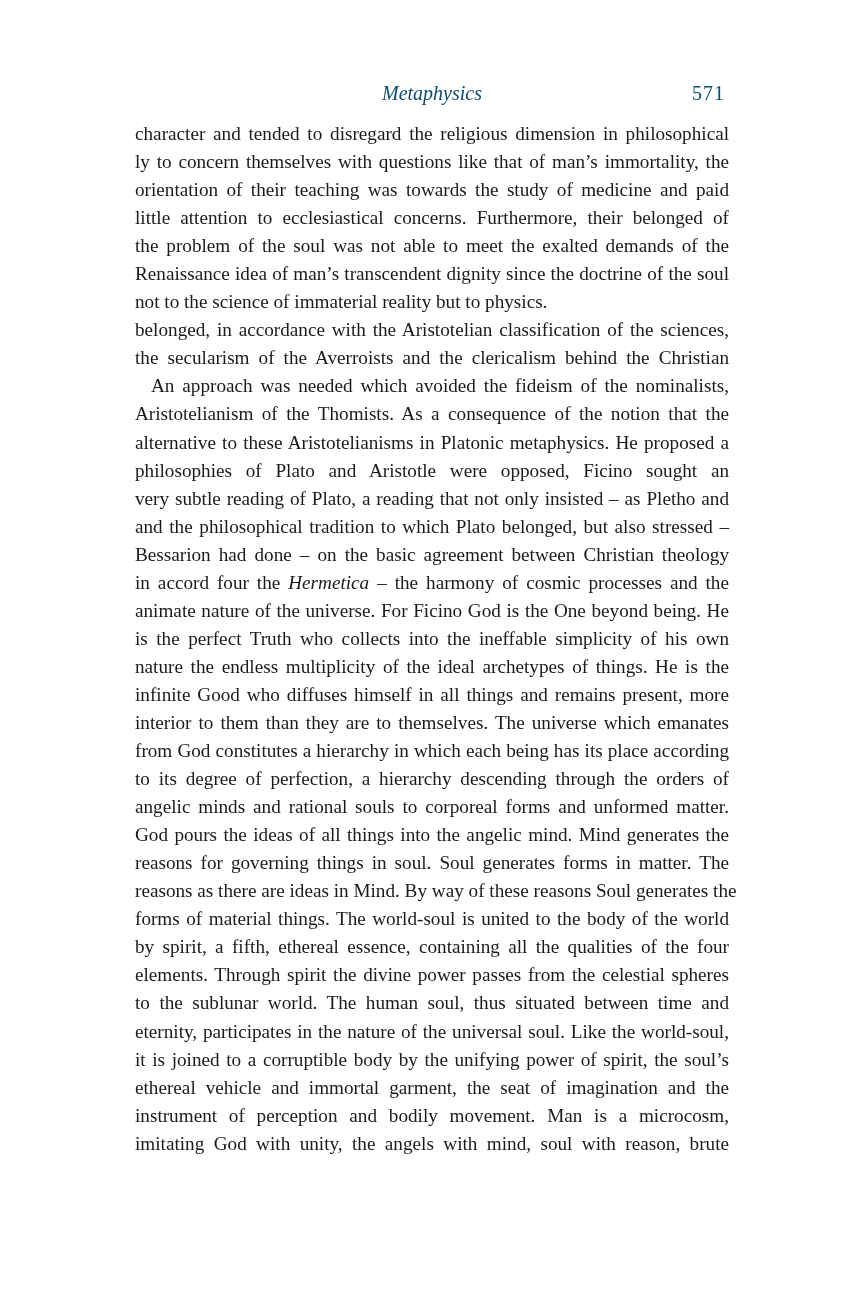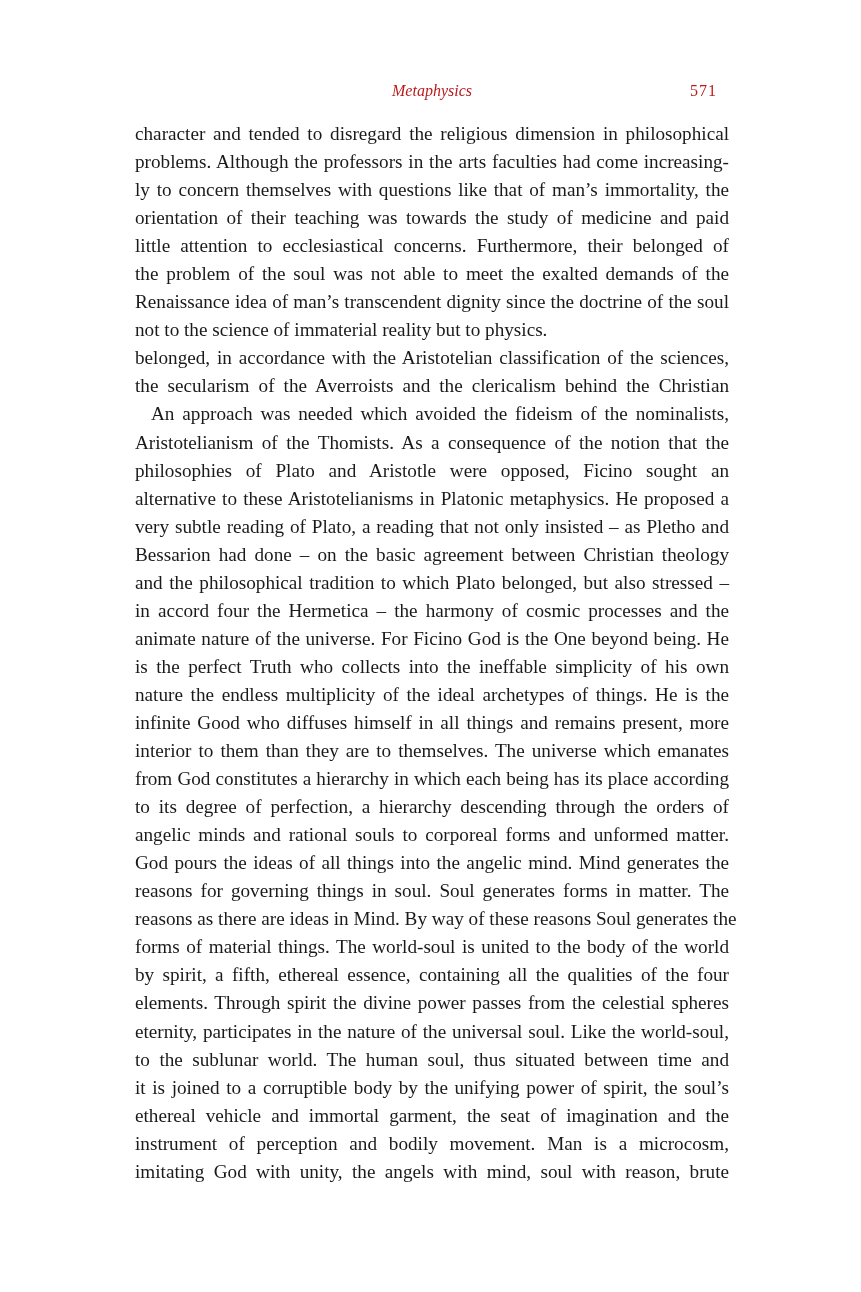--- a/index.html
+++ b/index.html
@@ -1,79 +1,78 @@
 <!DOCTYPE html>
 <html><head>
 <meta charset="utf-8">
 <style>
   html, body { margin: 0; padding: 0; background: #ffffff; }
   body { width: 861px; height: 1292px; position: relative; overflow: hidden; }
   .page { position: absolute; left: 0; top: 0; width: 861px; height: 1292px; background: #fff; }
   .running-head {
     position: absolute; top: 82px; left: 135px; width: 594px; height: 28px;
-    font-family: "Liberation Serif", "DejaVu Serif", serif; font-size: 16px; color: #b91c1c;
+    font-family: "Liberation Serif", "DejaVu Serif", serif; font-size: 20px; color: #0c4a6e;
   }
   .running-title { position: absolute; left: 0; right: 0; text-align: center; font-style: italic; }
-  .page-number { position: absolute; right: 12px; top: 0; letter-spacing: 1px; }
+  .page-number { position: absolute; right: 4px; top: 0; letter-spacing: 1px; }
   .body-text {
     position: absolute; top: 120px; left: 135px; width: 594px;
     font-family: "Liberation Serif", "DejaVu Serif", serif; font-size: 19.2px; line-height: 28.05px; color: #1a1a1a;
   }
   .line { display: block; white-space: nowrap; text-align: justify; text-align-last: justify; height: 28.05px; }
   .line.last { text-align-last: left; }
   .line.indent { padding-left: 16px; }
-  .it { }
+  .it { font-style: italic; }
 </style>
 </head>
 <body>
 
 <div class="page">
   <div class="running-head">
     <span class="running-title">Metaphysics</span>
     <span class="page-number">571</span>
   </div>
 
   <div class="body-text">
     <div>
       <span class="line">character and tended to disregard the religious dimension in philosophical</span>
-      <span class="line">problems. Although the professors in the arts faculties had come increasing-</span>
       <span class="line">ly to concern themselves with questions like that of man’s immortality, the</span>
       <span class="line">orientation of their teaching was towards the study of medicine and paid</span>
       <span class="line">little attention to ecclesiastical concerns. Furthermore, their belonged of</span>
       <span class="line">the problem of the soul was not able to meet the exalted demands of the</span>
       <span class="line">Renaissance idea of man’s transcendent dignity since the doctrine of the soul</span>
       <span class="line last">not to the science of immaterial reality but to physics.</span>
       <span class="line">belonged, in accordance with the Aristotelian classification of the sciences,</span>
     </div>
     <div>
       <span class="line">the secularism of the Averroists and the clericalism behind the Christian</span>
       <span class="line indent">An approach was needed which avoided the fideism of the nominalists,</span>
       <span class="line">Aristotelianism of the Thomists. As a consequence of the notion that the</span>
+      <span class="line">alternative to these Aristotelianisms in Platonic metaphysics. He proposed a</span>
       <span class="line">philosophies of Plato and Aristotle were opposed, Ficino sought an</span>
-      <span class="line">alternative to these Aristotelianisms in Platonic metaphysics. He proposed a</span>
       <span class="line">very subtle reading of Plato, a reading that not only insisted – as Pletho and</span>
+      <span class="line">and the philosophical tradition to which Plato belonged, but also stressed –</span>
       <span class="line">Bessarion had done – on the basic agreement between Christian theology</span>
-      <span class="line">and the philosophical tradition to which Plato belonged, but also stressed –</span>
       <span class="line"><span>in accord four the </span><span class="it">Hermetica</span><span> – the harmony of cosmic processes and the</span></span>
       <span class="line">animate nature of the universe. For Ficino God is the One beyond being. He</span>
       <span class="line">is the perfect Truth who collects into the ineffable simplicity of his own</span>
       <span class="line">nature the endless multiplicity of the ideal archetypes of things. He is the</span>
       <span class="line">infinite Good who diffuses himself in all things and remains present, more</span>
       <span class="line">interior to them than they are to themselves. The universe which emanates</span>
       <span class="line">from God constitutes a hierarchy in which each being has its place according</span>
       <span class="line">to its degree of perfection, a hierarchy descending through the orders of</span>
       <span class="line">angelic minds and rational souls to corporeal forms and unformed matter.</span>
       <span class="line">God pours the ideas of all things into the angelic mind. Mind generates the</span>
       <span class="line">reasons for governing things in soul. Soul generates forms in matter. The</span>
       <span class="line">reasons as there are ideas in Mind. By way of these reasons Soul generates the</span>
       <span class="line">forms of material things. The world-soul is united to the body of the world</span>
       <span class="line">by spirit, a fifth, ethereal essence, containing all the qualities of the four</span>
       <span class="line">elements. Through spirit the divine power passes from the celestial spheres</span>
+      <span class="line">to the sublunar world. The human soul, thus situated between time and</span>
       <span class="line">eternity, participates in the nature of the universal soul. Like the world-soul,</span>
-      <span class="line">to the sublunar world. The human soul, thus situated between time and</span>
       <span class="line">it is joined to a corruptible body by the unifying power of spirit, the soul’s</span>
       <span class="line">ethereal vehicle and immortal garment, the seat of imagination and the</span>
       <span class="line">instrument of perception and bodily movement. Man is a microcosm,</span>
       <span class="line">imitating God with unity, the angels with mind, soul with reason, brute</span>
       <span class="line"></span>
       <span class="line"></span>
       <span class="line"></span>
 
     </div>
   </div>

